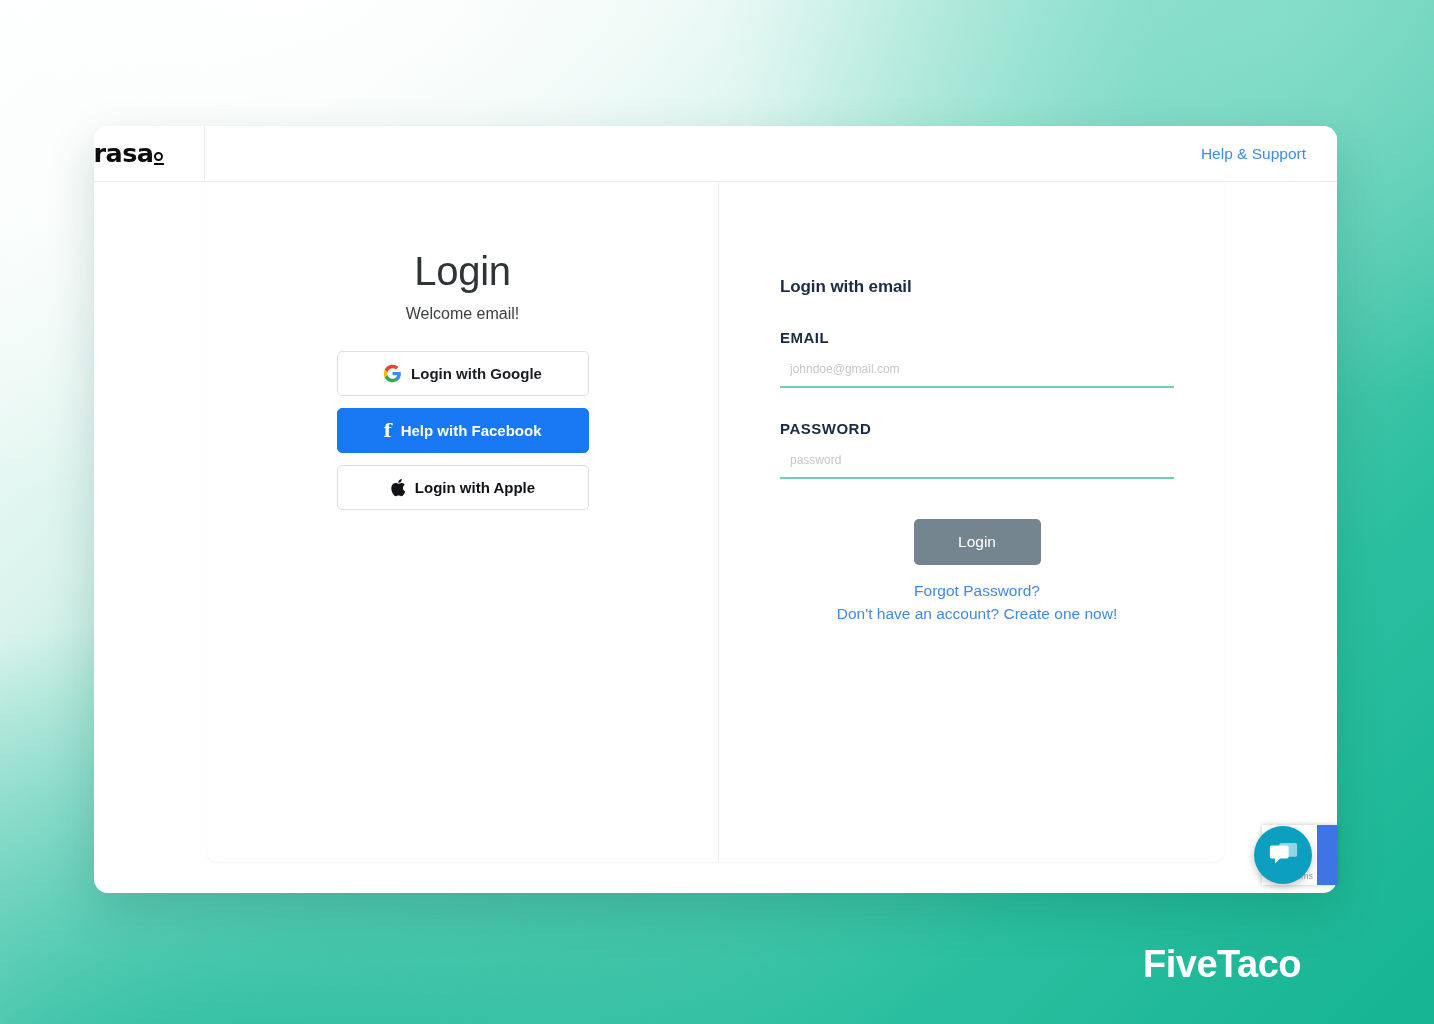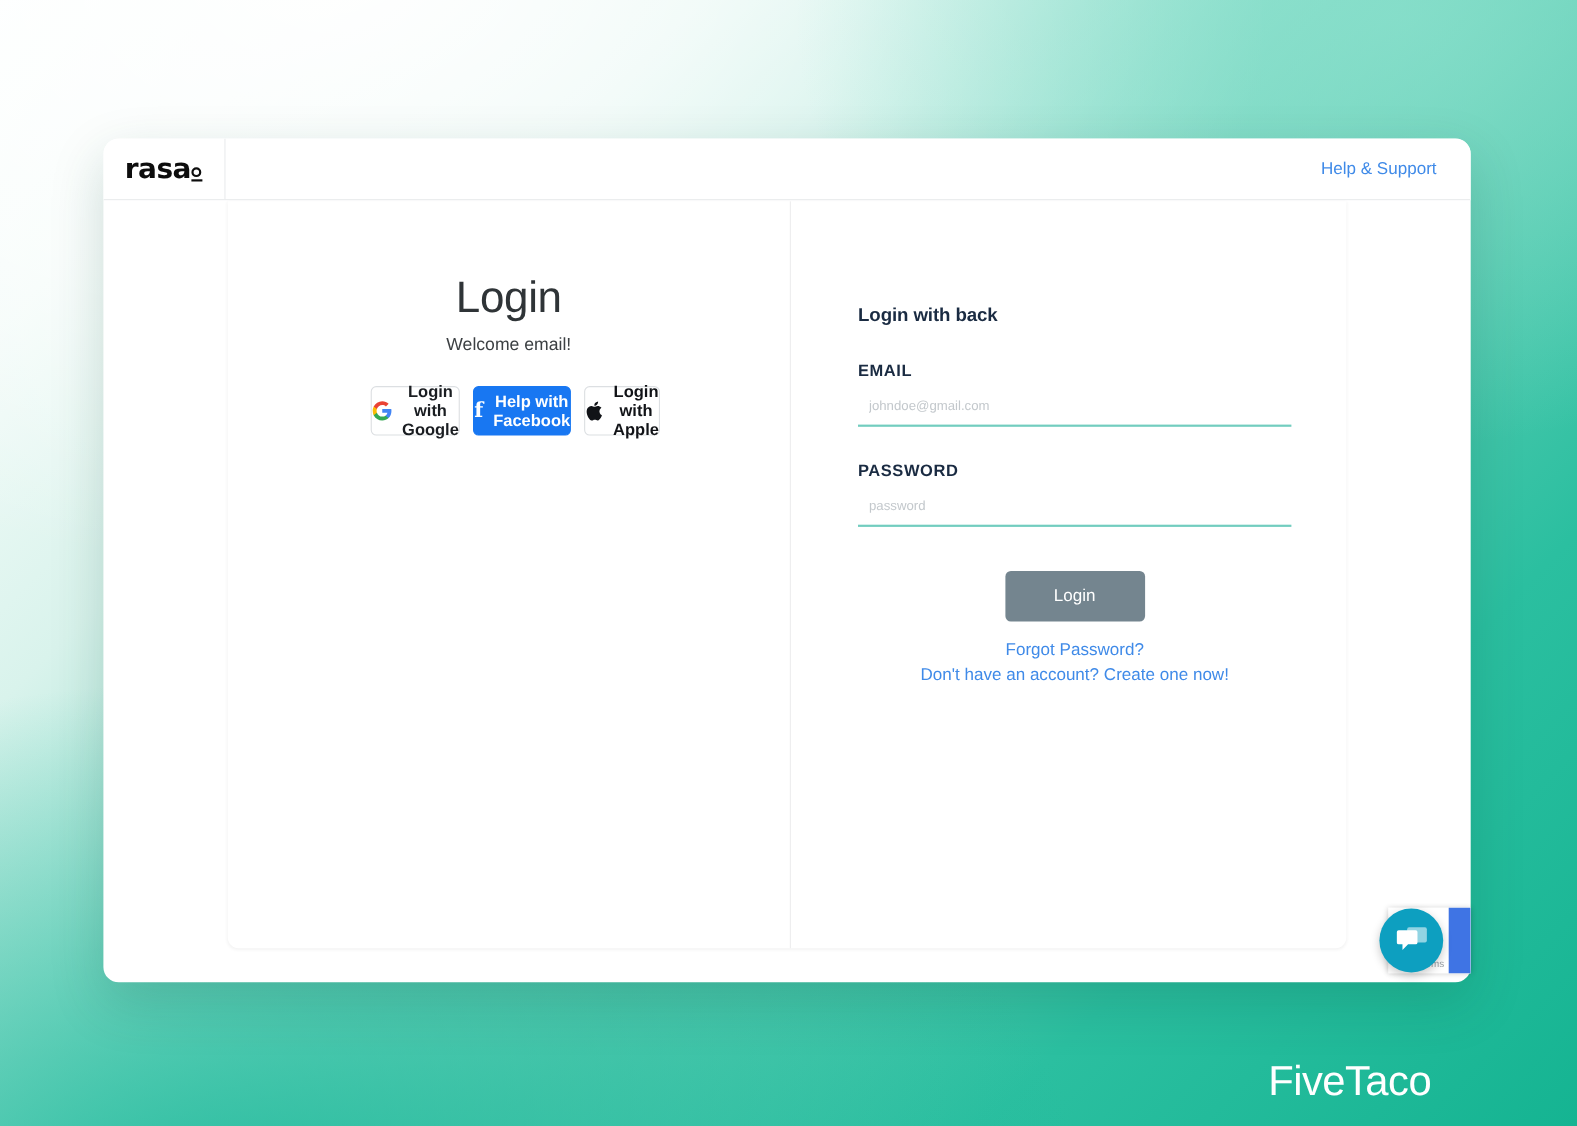--- a/index.html
+++ b/index.html
@@ -64,21 +64,21 @@
     display: flex;
     align-items: stretch;
     border-bottom: 1px solid #e9eced;
     background: #ffffff;
   }
 
   .logo-cell {
     width: 111px;
     display: flex;
     align-items: center;
-    justify-content: center;
+    justify-content: flex-start;
     border-right: 1px solid #e9eced;
   }
 
   .logo-mark {
     display: inline-flex;
     align-items: baseline;
     font-size: 25px;
     font-weight: 700;
     letter-spacing: -0.5px;
     color: #0d0d0d;
@@ -153,21 +153,21 @@
   .welcome-sub {
     margin-top: 12px;
     font-size: 16px;
     color: #3c4043;
   }
 
   .social-list {
     margin-top: 28px;
     width: 252px;
     display: flex;
-    flex-direction: row;
+    flex-direction: column;
     gap: 12px;
   }
 
   .social-btn {
     height: 45px;
     border-radius: 5px;
     display: flex;
     align-items: center;
     justify-content: center;
     gap: 9px;
@@ -304,23 +304,23 @@
     justify-content: center;
     cursor: pointer;
     box-shadow: 0 3px 9px rgba(0,0,0,0.22);
     border: none;
   }
   .chat-icon { width: 29px; height: 26px; display: block; }
 
   .watermark {
     position: absolute;
     right: 133px;
-    bottom: 19px;
+    bottom: 38px;
     font-size: 38px;
-    font-weight: 400;
+    font-weight: 700;
     color: #ffffff;
     letter-spacing: -0.5px;
     font-family: "Liberation Sans", sans-serif;
   }
 </style>
 </head>
 <body>
 
 <div class="bg-tint-a"></div>
 <div class="bg-tint-b"></div>
@@ -375,21 +375,21 @@
               <path fill="#111317" d="M16.3 5.2c.9-1.1 1.5-2.6 1.3-4.1-1.3.05-2.9.86-3.8 1.95-.8.96-1.5 2.5-1.3 3.97 1.4.11 2.9-.72 3.8-1.82z"></path>
             </svg>
           </span>
           <span>Login with Apple</span>
         </button>
 
       </div>
     </div>
 
     <div class="panel-right">
-      <div class="email-heading">Login with back</div>
+      <div class="email-heading">Login with email</div>
 
       <div class="field">
         <div class="field-label">EMAIL</div>
         <input class="field-input" type="email" placeholder="johndoe@gmail.com" style="">
       </div>
 
       <div class="field">
         <div class="field-label">PASSWORD</div>
         <input class="field-input" type="password" placeholder="password" style="">
       </div>

